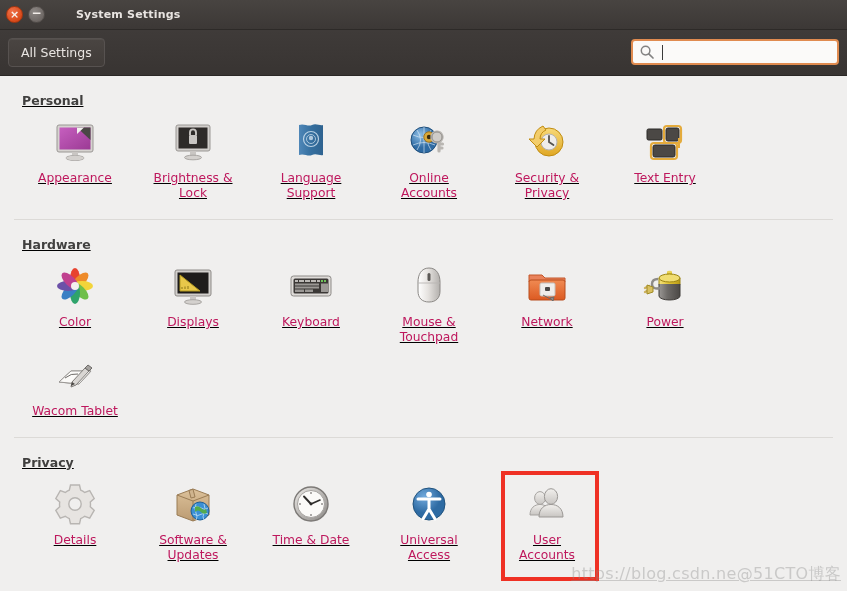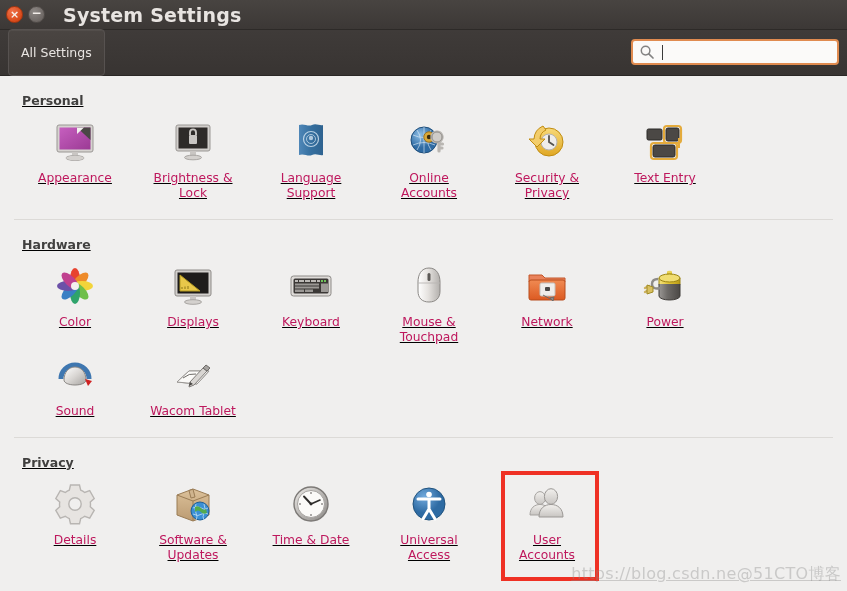--- a/index.html
+++ b/index.html
@@ -38,35 +38,35 @@
     background: radial-gradient(circle at 35% 30%, #f0714a 0%, #d94a1a 70%, #bb3c10 100%);
     border: 1px solid #a8360f;
   }
   .wbtn.min {
     background: radial-gradient(circle at 35% 30%, #8d8885 0%, #6e6865 70%, #5d5855 100%);
     border: 1px solid #524d4a;
   }
   .wbtn span { font-size: 11px; font-weight: bold; margin-top: -1px; }
   .wbtn.min span { font-size: 12px; margin-top: -3px; }
   .win-title {
-    color: #e8e4e1; font-size: 19px; font-weight: bold;
-    margin-left: 13px; letter-spacing: 0.2px;
+    color: #e8e4e1; font-size: 11px; font-weight: bold;
+    margin-left: 26px; letter-spacing: 0.2px;
   }
 
   
   .toolbar {
     height: 46px; flex: 0 0 46px;
     background: linear-gradient(to bottom, #3f3b39 0%, #383432 100%);
     border-bottom: 1px solid #2a2725;
     display: flex; align-items: center;
     padding: 0 8px;
     position: relative;
   }
   .allbtn {
-    height: 47px;
+    height: 29px;
     padding: 0 12px;
     display: flex; align-items: center;
     background: linear-gradient(to bottom, #4a4542 0%, #413c39 100%);
     border: 1px solid #575250;
     border-radius: 4px;
     color: #e9e5e2; font-size: 12.5px;
     cursor: pointer;
     box-shadow: 0 1px 0 rgba(255,255,255,0.05) inset;
   }
   .searchwrap {
@@ -416,37 +416,20 @@
       <path d="M6 23 l6 2 l0 5 l-6 2 Z" fill="#d9c061" stroke="#a08a22"></path>
                 </svg>
               </div>
               <div class="lbl">Power</div>
             </div>
           </div>
           <div class="grid">
             <div class="cell">
               <div class="ico">
                 <svg viewBox="0 0 48 48" width="48" height="48">
-      <defs>
-                    <linearGradient id="sd" x1="0" y1="0" x2="1" y2="1">
-        <stop offset="0" stop-color="#ffffff"></stop>
-                      <stop offset="0.5" stop-color="#d9d6d3"></stop>
-        <stop offset="1" stop-color="#a6a3a0"></stop>
-                    </linearGradient>
-                  </defs>
-      <path d="M10 28 a14 14 0 0 1 28 0" fill="none" stroke="#3f77b0" stroke-width="5"></path>
-      <path d="M13 29 c0 -8 5 -13 11 -13 c6 0 11 5 11 13 c0 3 -5 5 -11 5 c-6 0 -11 -2 -11 -5 Z" fill="url(#sd)" stroke="#8b8885"></path>
-      <path d="M34 28 l7 2 l-4 5 Z" fill="#cf2222"></path>
-                </svg>
-              </div>
-              <div class="lbl">Sound</div>
-            </div>
-            <div class="cell">
-              <div class="ico">
-                <svg viewBox="0 0 48 48" width="48" height="48">
       <path d="M8 31 l12 -11 h20 l-12 13 Z" fill="#f4f2ef" stroke="#8e8b88"></path>
       <path d="M8 31 l12 -11 h20 l-12 13 Z" fill="#fbfaf8" stroke="#9b9895"></path>
       <path d="M14 27 q6 -5 13 -4" fill="none" stroke="#6e6b68" stroke-width="1"></path>
       <path d="M21 31 l13 -14 l4 3 l-13 14 l-5 2 Z" fill="#d9d6d3" stroke="#7e7b78"></path>
       <path d="M34 17 l4 3 l3 -3 l-4 -3 Z" fill="#a6a3a0" stroke="#6e6b68"></path>
       <path d="M21 31 l-1 4 l4 -2 Z" fill="#4b4845"></path>
                 </svg>
               </div>
               <div class="lbl">Wacom Tablet</div>
             </div>

